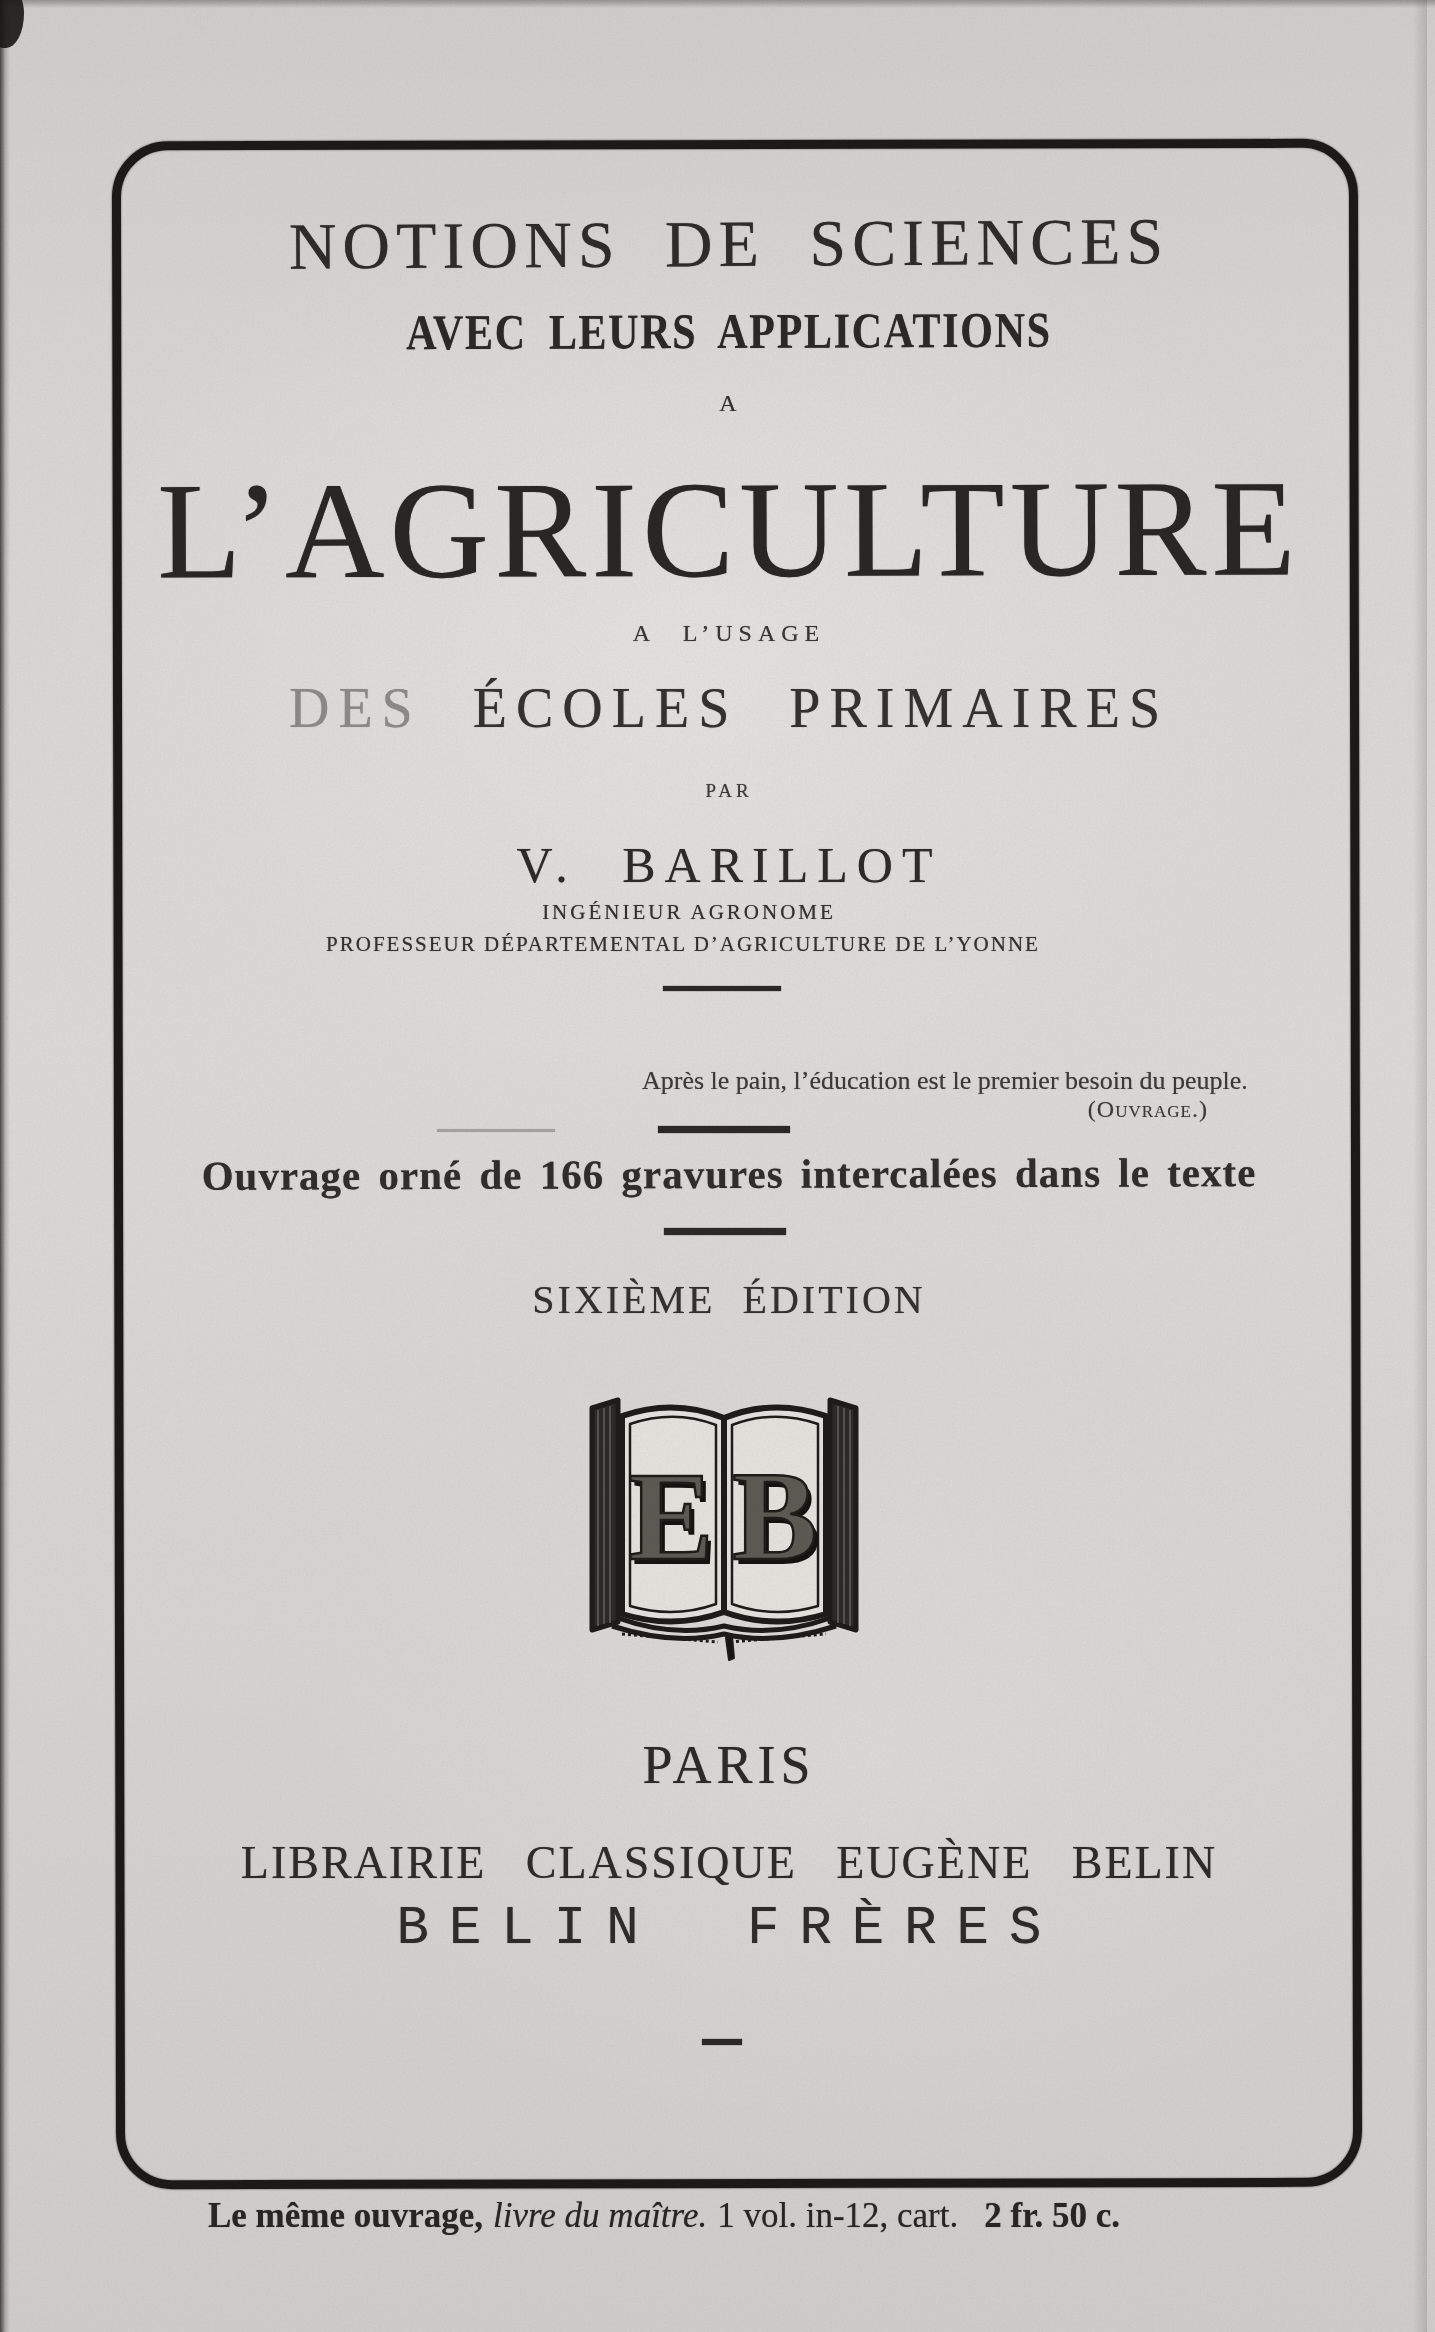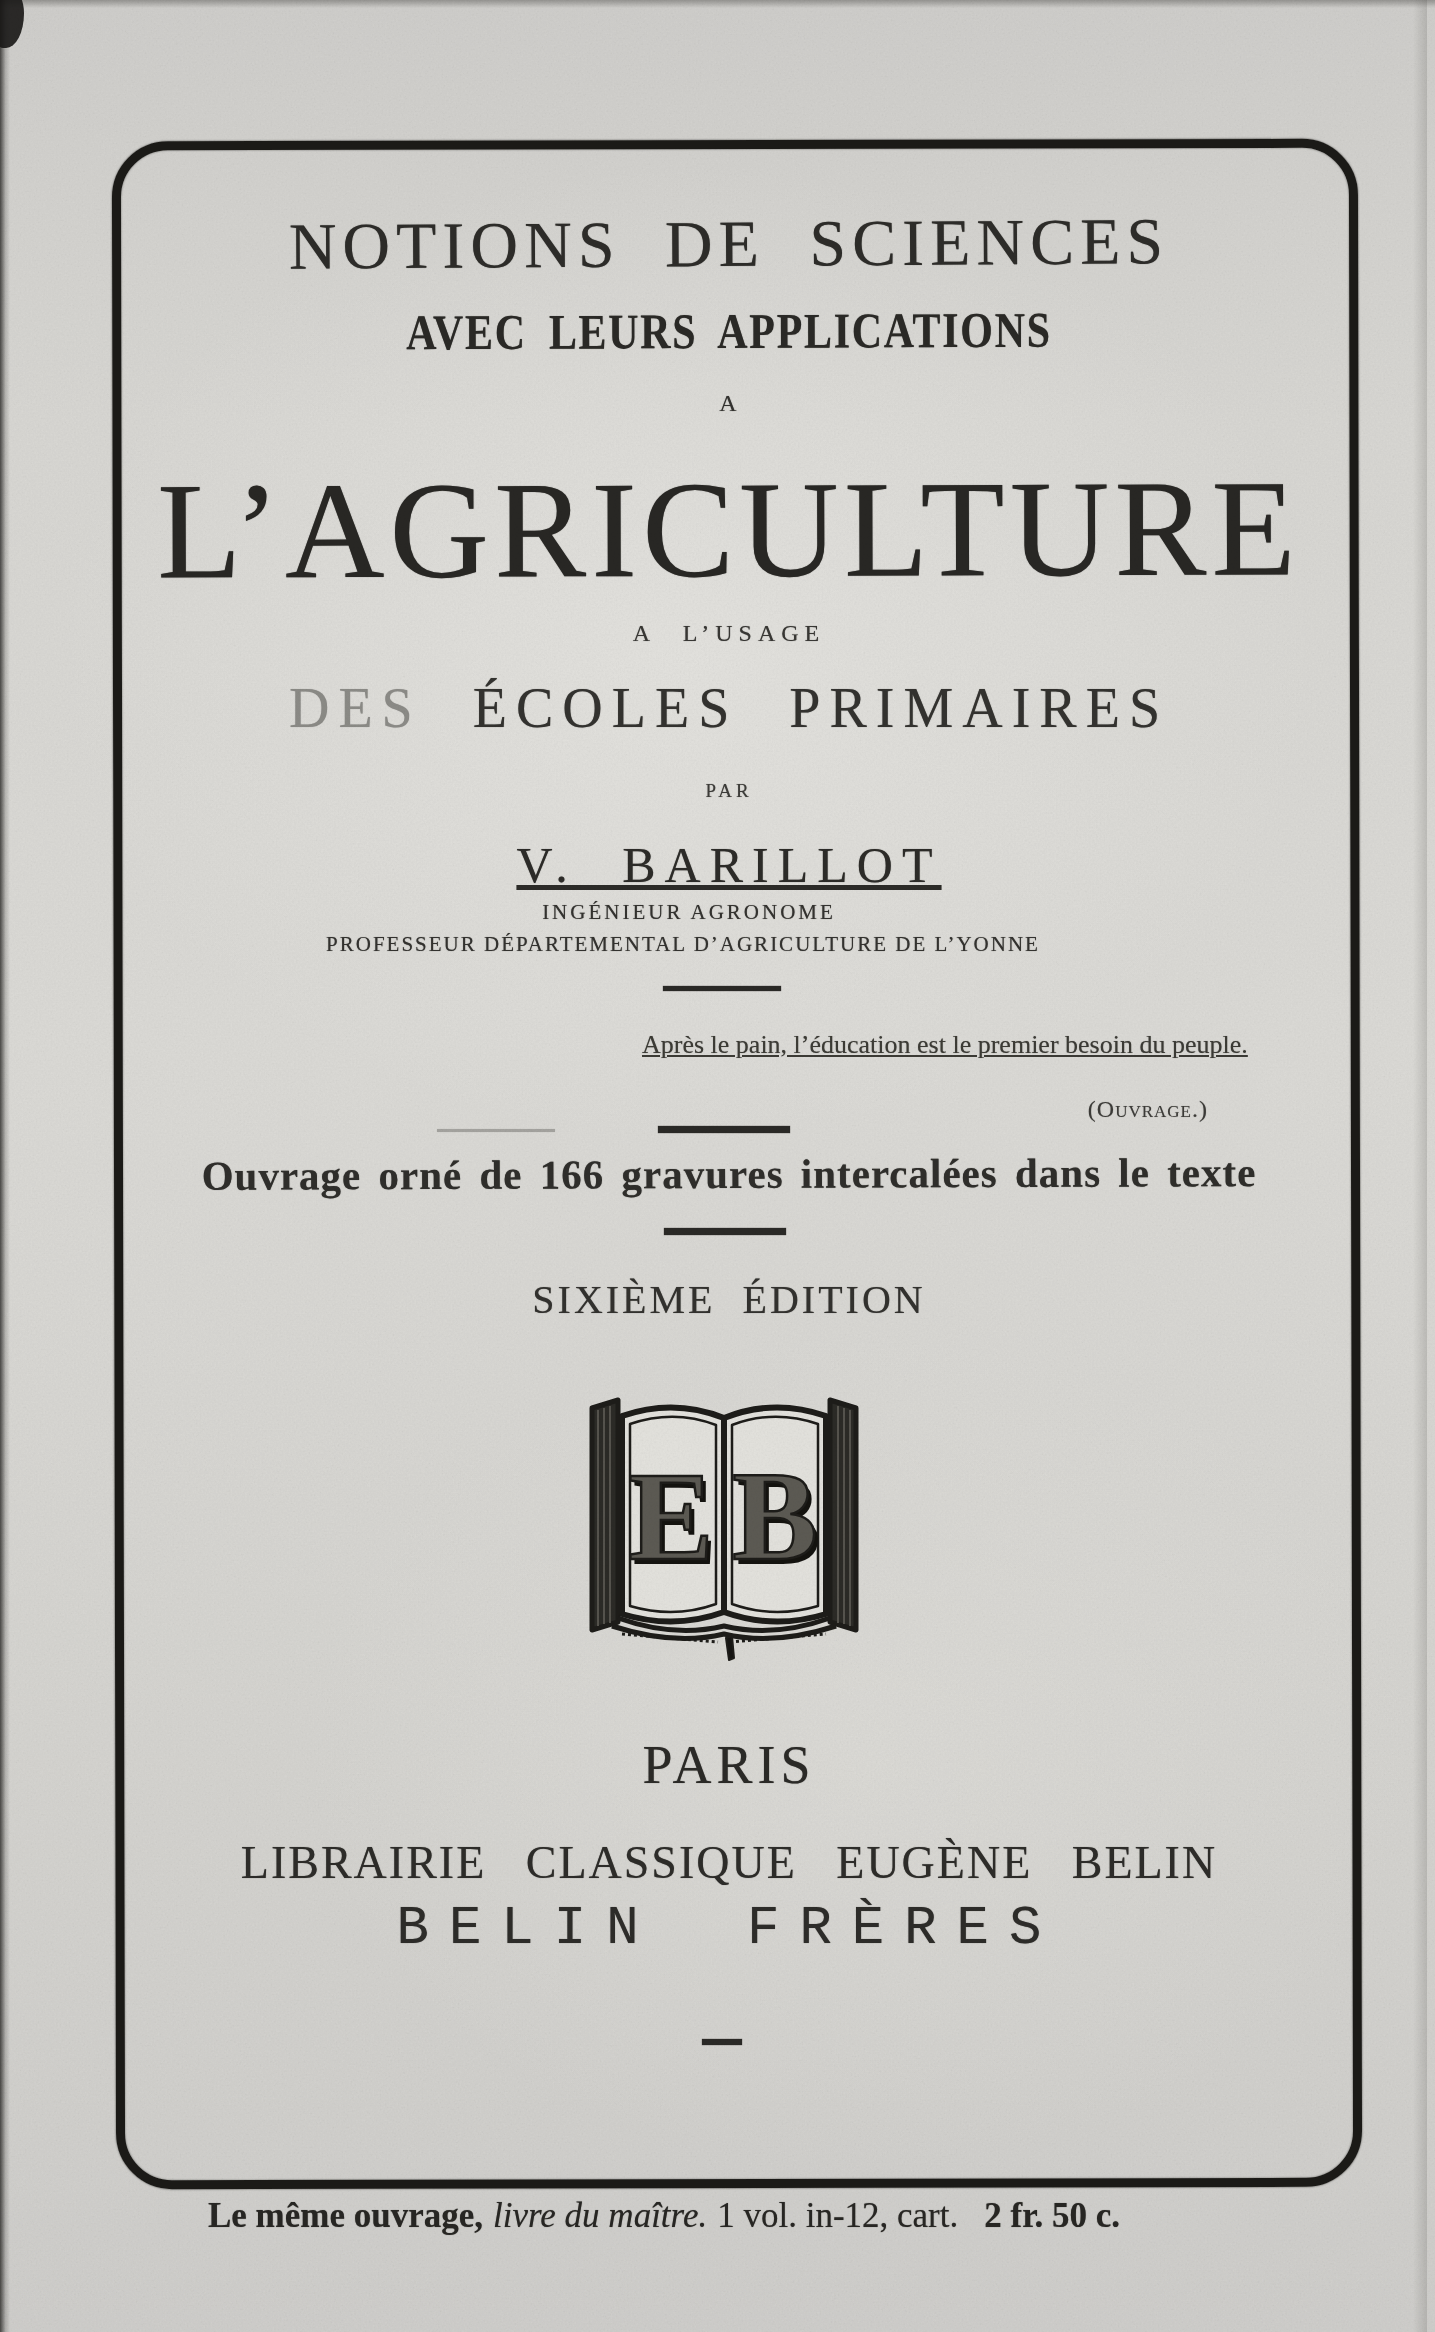--- a/index.html
+++ b/index.html
@@ -37,35 +37,35 @@
 
   .notions{top:206px;font-size:66px;letter-spacing:6px;word-spacing:22px;transform:rotate(-.35deg);opacity:.93;}
   .avec{top:302px;font-size:50px;font-weight:bold;letter-spacing:2px;word-spacing:12px;
         transform:scaleX(.84) rotate(-.2deg);opacity:.95;}
   .mid-a{top:390px;font-size:24px;letter-spacing:2px;opacity:.9;}
   .main-title{top:450px;font-size:138px;letter-spacing:5px;opacity:.96;transform:rotate(-.15deg);}
   .usage{top:620px;font-size:24px;letter-spacing:6px;word-spacing:16px;opacity:.88;}
   .audience{top:676px;font-size:56px;letter-spacing:9px;word-spacing:28px;opacity:.9;}
   .audience .lead{opacity:.48;filter:blur(.6px);}
   .par{top:780px;font-size:19px;letter-spacing:4px;opacity:.85;}
-  .author-name{top:836px;font-size:50px;letter-spacing:9px;word-spacing:24px;opacity:.94;text-decoration:underline;}
+  .author-name{top:836px;font-size:50px;letter-spacing:9px;word-spacing:24px;opacity:.94;}
   .author-t1{top:900px;font-size:21px;letter-spacing:3px;transform:translateX(-40px);opacity:.9;}
   .author-t2{top:932px;font-size:21px;letter-spacing:2px;transform:translateX(-46px);opacity:.9;}
 
   .rule{position:absolute;background:#2a2926;box-shadow:0 0 1px rgba(30,29,26,.8);}
   .rule-author{left:663px;top:986px;width:118px;height:5px;}
   .dash-faint{left:437px;top:1129px;width:118px;height:3px;opacity:.3;filter:blur(.6px);}
   .dash-bold{left:658px;top:1126px;width:132px;height:7px;}
   .dash-note{left:664px;top:1228px;width:122px;height:7px;}
   .dash-year{left:702px;top:2039px;width:40px;height:6px;}
 
-  .epigraph{position:absolute;left:642px;top:1026px;width:664px;
+  .epigraph{position:absolute;left:642px;top:1062px;width:664px;
     font-size:26px;line-height:37px;text-align:left;
     padding-left:52px;text-indent:-52px;white-space:normal;opacity:.88;
-    color:#26251f;text-shadow:0 0 1px rgba(28,27,24,.5);text-decoration:underline;}
+    color:#26251f;text-shadow:0 0 1px rgba(28,27,24,.5);}
   .attribution{position:absolute;left:642px;top:1096px;width:566px;text-align:right;
     font-size:24px;font-variant:small-caps;letter-spacing:1px;opacity:.85;
     text-shadow:0 0 1px rgba(28,27,24,.5);}
 
   .note{top:1150px;font-size:41px;font-weight:bold;letter-spacing:1px;word-spacing:6px;opacity:.92;transform:rotate(-.2deg);}
   .edition{top:1276px;font-size:40px;letter-spacing:3px;word-spacing:14px;opacity:.9;}
 
   .logo{position:absolute;left:578px;top:1386px;width:292px;height:275px;}
 
   .city{top:1734px;font-size:54px;letter-spacing:5px;word-spacing:10px;opacity:.94;}

